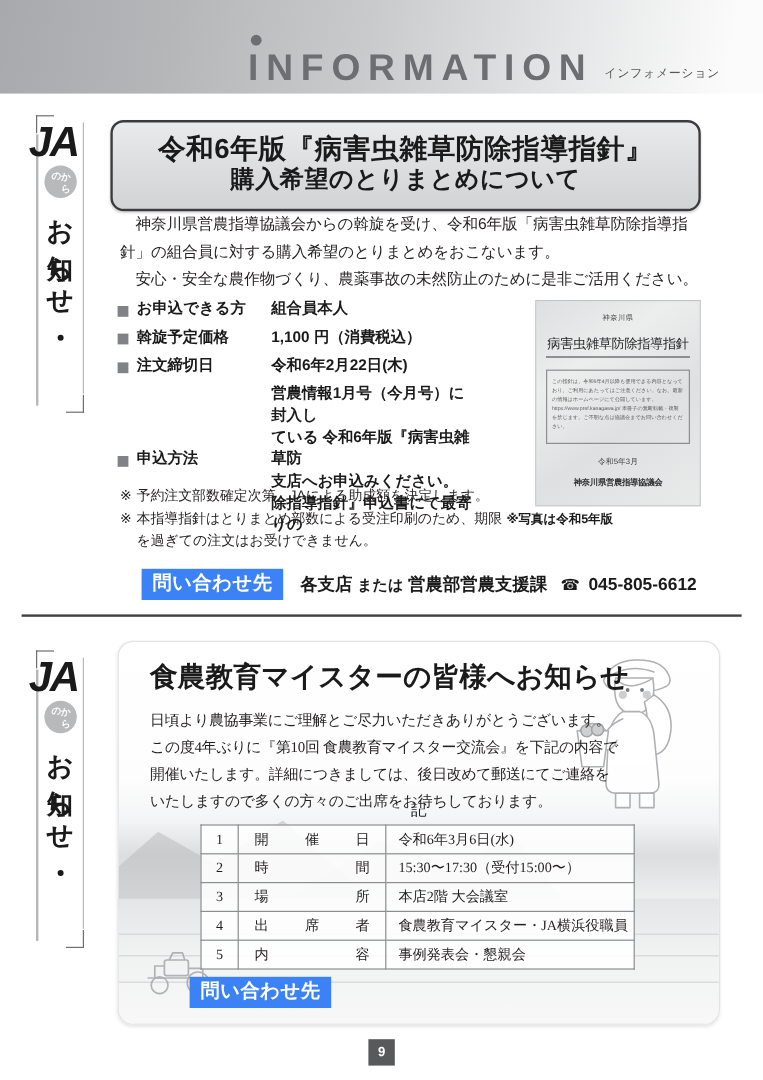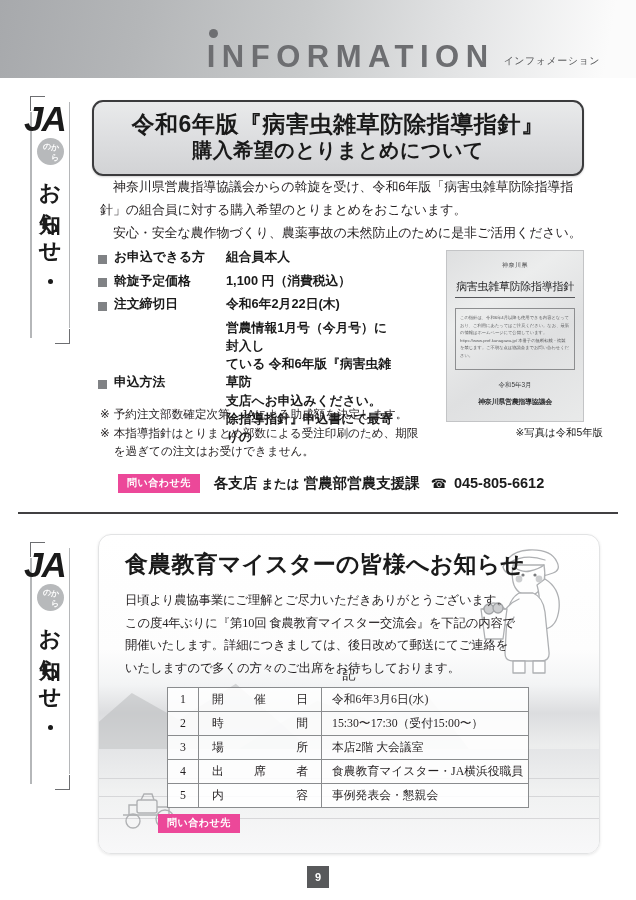--- a/index.html
+++ b/index.html
@@ -270,38 +270,38 @@
     color: #5a5b5d;
     text-align: left;
     margin-bottom: 11px;
     height: 50px;
     overflow: hidden;
   }
   .bp-date { font-size: 6.5px; color: #3f4042; margin-bottom: 7px; }
   .bp-org { font-size: 7px; color: #2e2f31; font-weight: bold; letter-spacing: -0.3px;}
   .book-caption {
     position: absolute;
-    left: 465px; top: 348px;
+    left: 422px; top: 348px;
     width: 138px;
-    text-align: right;
+    text-align: left;
     font-size: 10.4px;
-    font-weight: normal;
+    font-weight: bold;
     color: #1a1a1a;
   }
 
   
   .contact {
     position: absolute;
     display: flex;
     align-items: center;
   }
   .contact .ctag {
-    background: #ec4899;
+    background: #3b82f6;
     color: #ffffff;
-    font-size: 10px;
+    font-size: 16px;
     font-weight: bold;
     padding: 3px 9px 4px;
     letter-spacing: 0.5px;
     line-height: 1.2;
   }
   .contact .cbody {
     margin-left: 14px;
     font-size: 14.5px;
     font-weight: bold;
     color: #1a1a1a;

